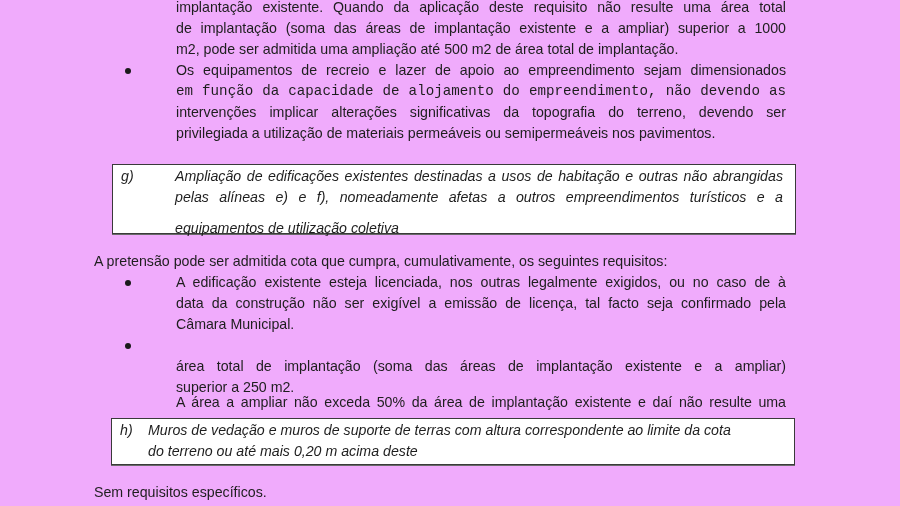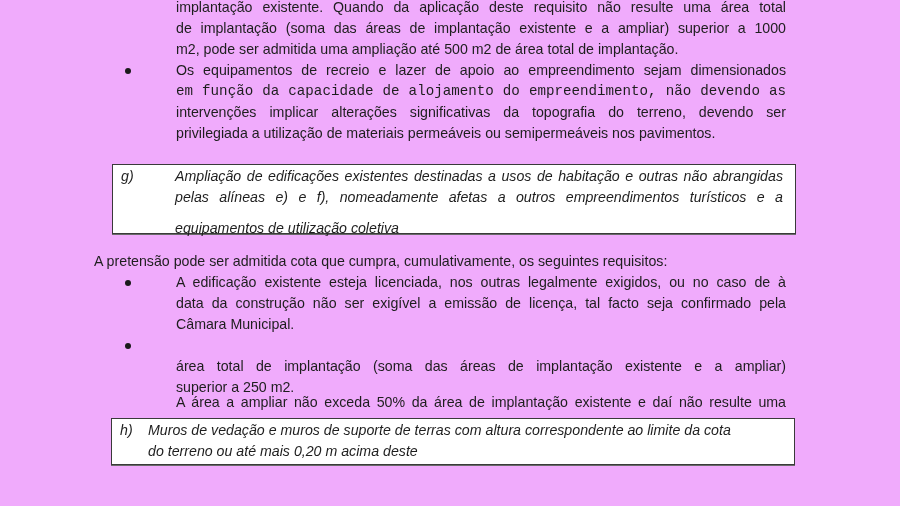--- a/index.html
+++ b/index.html
@@ -72,14 +72,15 @@
     <div class="line just" style="left:176px; top:356px; width:610px;">área total de implantação (soma das áreas de implantação existente e a ampliar)</div>
     <div class="line" style="left:176px; top:377px;">superior a 250 m2.</div>
   </div>
 
   <div class="box" style="left:111px; top:418px; width:682px; height:45px;">
     <span class="marker" style="left:8px; top:1px;">h)</span>
     <div class="line" style="left:36px; top:1px;">Muros de vedação e muros de suporte de terras com altura correspondente ao limite da cota</div>
     <div class="line" style="left:36px; top:22px;">do terreno ou até mais 0,20 m acima deste</div>
   </div>
 
+  <div class="line" style="left:94px; top:482px;">Sem requisitos específicos.</div>
 
 </div>
 
 </body></html>

